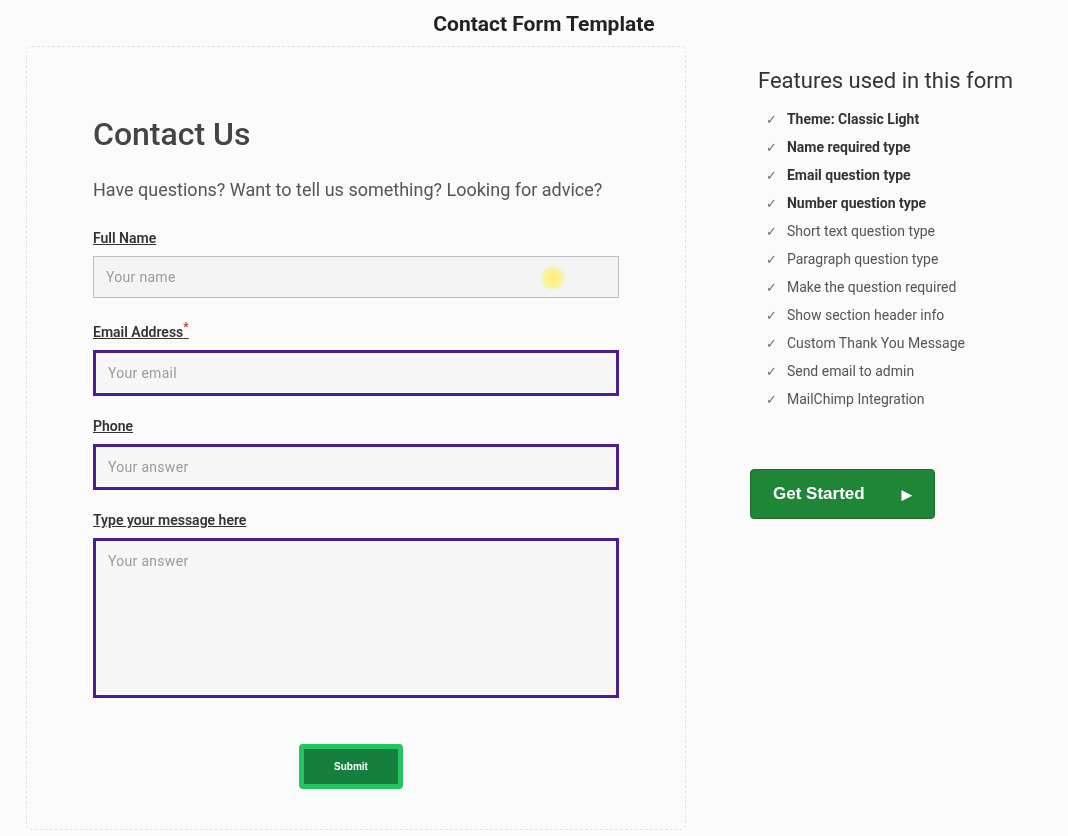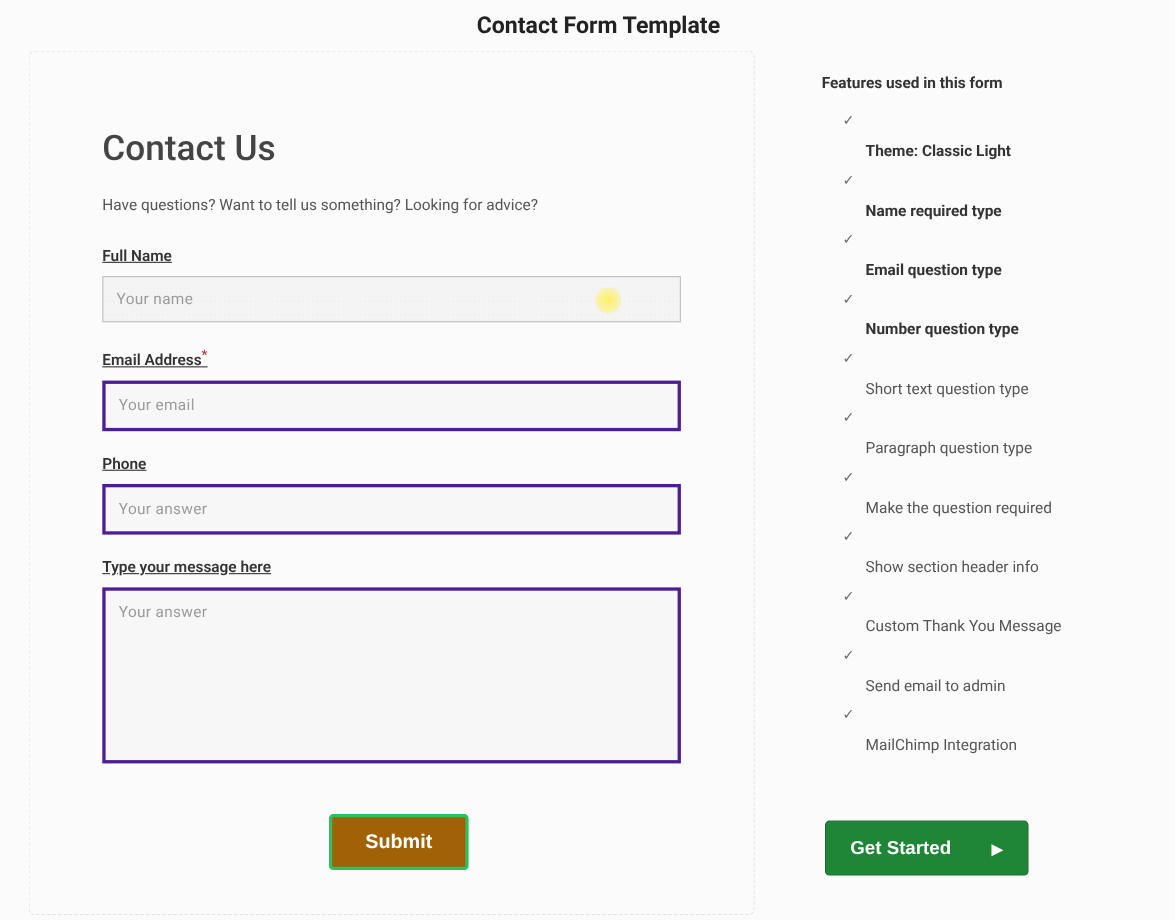--- a/index.html
+++ b/index.html
@@ -33,21 +33,21 @@
     padding: 68px 66px 40px 66px;
     margin-left: 6px;
   }
   .form-heading {
     font-size: 32px;
     font-weight: 500;
     color: #444;
     margin: 0 0 26px;
   }
   .form-subheading {
-    font-size: 14px;
+    font-size: 18px;
     color: #555;
     margin: 0 0 30px;
   }
   .field { margin-bottom: 22px; text-decoration: underline; }
   .field-label {
     display: block;
     font-size: 14px;
     font-weight: 600;
     color: #333;
     margin-bottom: 10px;
@@ -66,61 +66,61 @@
   input.active {
     border: 1px solid #bdbdbd;
     background-image: radial-gradient(#e9e9e9 0.5px, transparent 0.5px);
     background-size: 4px 4px;
     background-color: #f4f4f4;
   }
   textarea { height: 160px; resize: none; }
   ::placeholder { color: #9b9b9b; letter-spacing: 0.3px; }
   .submit-btn {
     display: inline-block;
-    background: #a16207;
+    background: #15803d;
     color: #fff;
-    font-size: 18px;
+    font-size: 10px;
     font-weight: 600;
-    border: 3px solid #22c55e;
+    border: 5px solid #22c55e;
     border-radius: 4px;
     padding: 12px 30px;
     margin: 20px 0 0 206px;
     cursor: pointer;
   }
   .sidebar {
     margin-left: 60px;
     width: 300px;
     padding-top: 22px;
   }
   .sidebar-title {
-    font-size: 14px;
-    font-weight: 700;
+    font-size: 22px;
+    font-weight: 400;
     color: #333;
-    margin: 0 1px 18px;
+    margin: 0 12px 18px;
   }
   .feature-list {
     list-style: none;
     padding: 0;
     margin: 0 0 60px;
   }
   .feature-list li {
     font-size: 14px;
     color: #555;
     margin-bottom: 10px;
     display: flex;
     align-items: flex-start;
   }
   .feature-list li .check {
     color: #6d6d6d;
     margin-right: 10px;
     margin-left: 20px;
     font-size: 13px;
     line-height: 18px;
   }
-  .feature-list li .txt { flex: 1; margin-top: 28px; }
+  .feature-list li .txt { flex: 1; }
   .feature-list li.bold .txt { font-weight: 700; color: #333; }
   .cta-btn {
     display: inline-flex;
     align-items: center;
     background: #1e8636;
     color: #fff;
     font-size: 17px;
     font-weight: 600;
     border: 1px solid #1a6f2e;
     border-radius: 4px;

